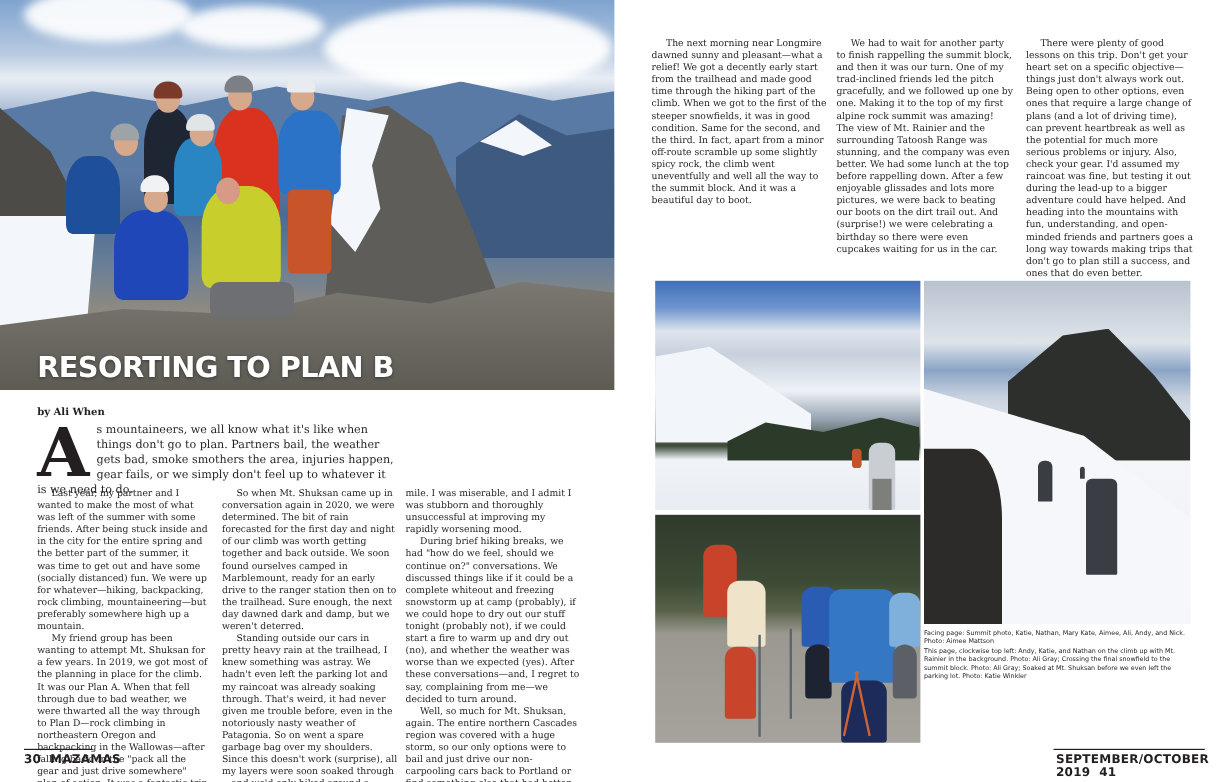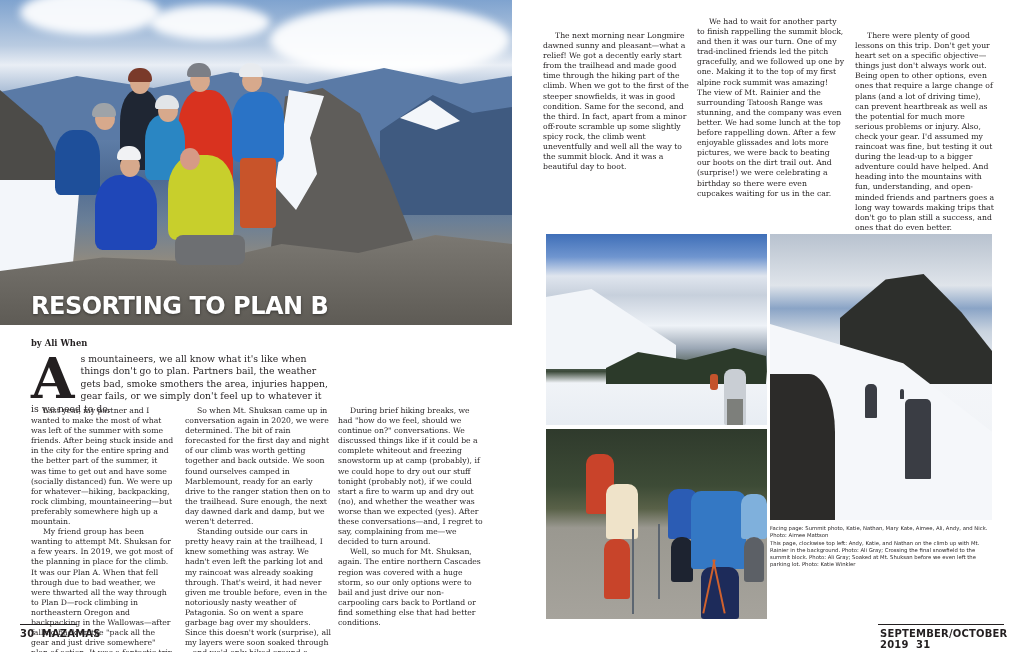--- a/index.html
+++ b/index.html
@@ -40,21 +40,21 @@
   .col {
     position: absolute; font-size: 7.7px; line-height: 10.1px; text-align: left; color: #231f20;
   }
   .col p { text-indent: 12px; }
   .col p.noindent { text-indent: 0; }
 
   .c1 { left: 31px; top: 406px; width: 143px; }
   .c2 { left: 185px; top: 406px; width: 147px; }
   .c3 { left: 338px; top: 406px; width: 146px; }
   .c4 { left: 543px; top: 31px; width: 148px; }
-  .c5 { left: 697px; top: 17px; width: 148px; }
+  .c5 { left: 697px; top: 31px; width: 148px; }
   .c6 { left: 855px; top: 31px; width: 140px; }
 
   
   .folio-rule { position: absolute; height: 1px; background: #231f20; }
   .folio {
     position: absolute; font-family: "DejaVu Sans", sans-serif; font-weight: bold; font-size: 10px;
     letter-spacing: 0.2px; color: #231f20;
   }
 
   
@@ -146,20 +146,21 @@
 
   <div class="col c1">
     <p>Last year, my partner and I wanted to make the most of what was left of the summer with some friends. After being stuck inside and in the city for the entire spring and the better part of the summer, it was time to get out and have some (socially distanced) fun. We were up for whatever—hiking, backpacking, rock climbing, mountaineering—but preferably somewhere high up a mountain.</p>
     <p>My friend group has been wanting to attempt Mt. Shuksan for a few years. In 2019, we got most of the planning in place for the climb. It was our Plan A. When that fell through due to bad weather, we were thwarted all the way through to Plan D—rock climbing in northeastern Oregon and backpacking in the Wallowas—after falling back on the "pack all the gear and just drive somewhere" plan of action. It was a fantastic trip regardless.</p>
   </div>
   <div class="col c2">
     <p>So when Mt. Shuksan came up in conversation again in 2020, we were determined. The bit of rain forecasted for the first day and night of our climb was worth getting together and back outside. We soon found ourselves camped in Marblemount, ready for an early drive to the ranger station then on to the trailhead. Sure enough, the next day dawned dark and damp, but we weren't deterred.</p>
     <p>Standing outside our cars in pretty heavy rain at the trailhead, I knew something was astray. We hadn't even left the parking lot and my raincoat was already soaking through. That's weird, it had never given me trouble before, even in the notoriously nasty weather of Patagonia. So on went a spare garbage bag over my shoulders. Since this doesn't work (surprise), all my layers were soon soaked through—and we'd only hiked around a</p>
   </div>
   <div class="col c3">
+    <p class="noindent">mile. I was miserable, and I admit I was stubborn and thoroughly unsuccessful at improving my rapidly worsening mood.</p>
     <p>During brief hiking breaks, we had "how do we feel, should we continue on?" conversations. We discussed things like if it could be a complete whiteout and freezing snowstorm up at camp (probably), if we could hope to dry out our stuff tonight (probably not), if we could start a fire to warm up and dry out (no), and whether the weather was worse than we expected (yes). After these conversations—and, I regret to say, complaining from me—we decided to turn around.</p>
     <p>Well, so much for Mt. Shuksan, again. The entire northern Cascades region was covered with a huge storm, so our only options were to bail and just drive our non-carpooling cars back to Portland or find something else that had better conditions.</p>
   </div>
 
   <div class="folio-rule" style="left:20px;top:624px;width:57px;"></div>
   <div class="folio" style="left:20px;top:628px;">
     <span>30</span>&nbsp;&nbsp;<span>MAZAMAS</span>
   </div>
 </div>
 
@@ -206,14 +207,14 @@
   <div class="pole" style="left:172px;top:130px;height:55px;background:#d0622e;transform:rotate(-12deg);"></div>
 </div>
 
 <div class="caption">
   <div>Facing page: Summit photo, Katie, Nathan, Mary Kate, Aimee, Ali, Andy, and Nick. Photo: Aimee Mattson</div>
   <div>This page, clockwise top left: Andy, Katie, and Nathan on the climb up with Mt. Rainier in the background. Photo: Ali Gray; Crossing the final snowfield to the summit block. Photo: Ali Gray; Soaked at Mt. Shuksan before we even left the parking lot. Photo: Katie Winkler</div>
 </div>
 
 <div class="folio-rule" style="left:878px;top:624px;width:126px;"></div>
 <div class="folio" style="left:880px;top:628px;">
-  <span>SEPTEMBER/OCTOBER 2019</span>&nbsp;&nbsp;<span>31</span>
+  <span>SEPTEMBER/OCTOBER 2019</span>&nbsp;&nbsp;<span>41</span>
 </div>
 
 </body></html>

